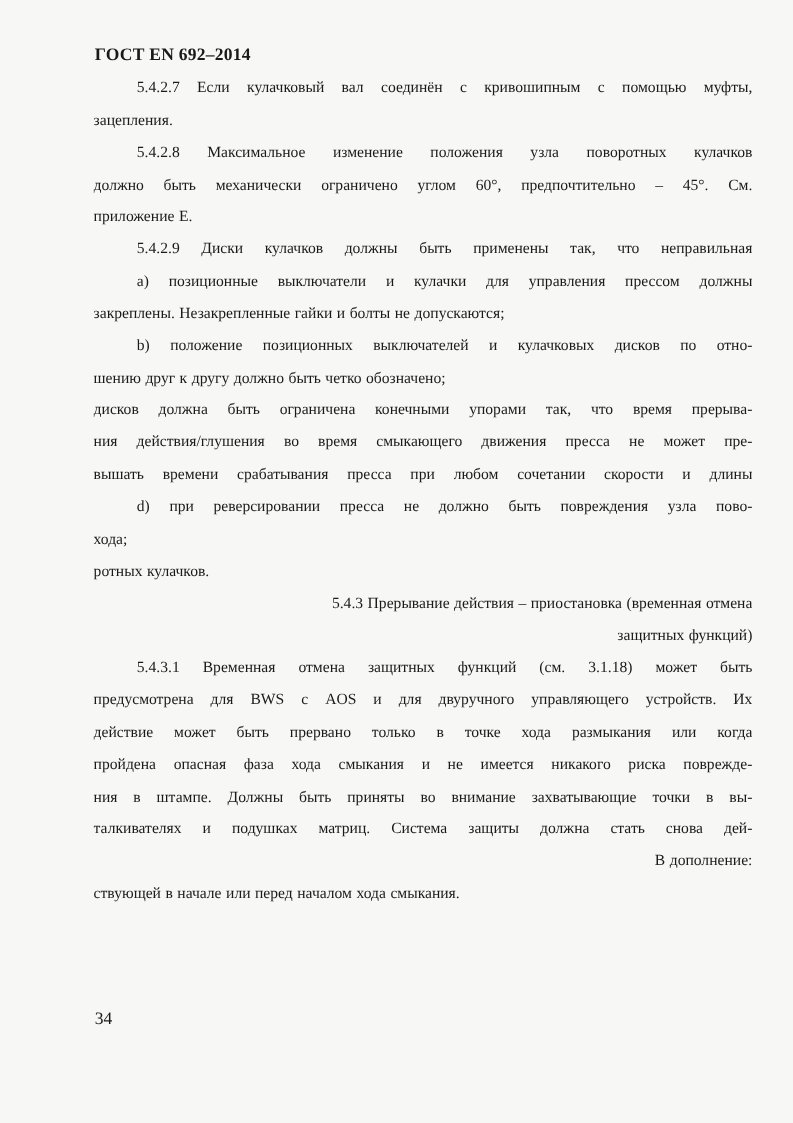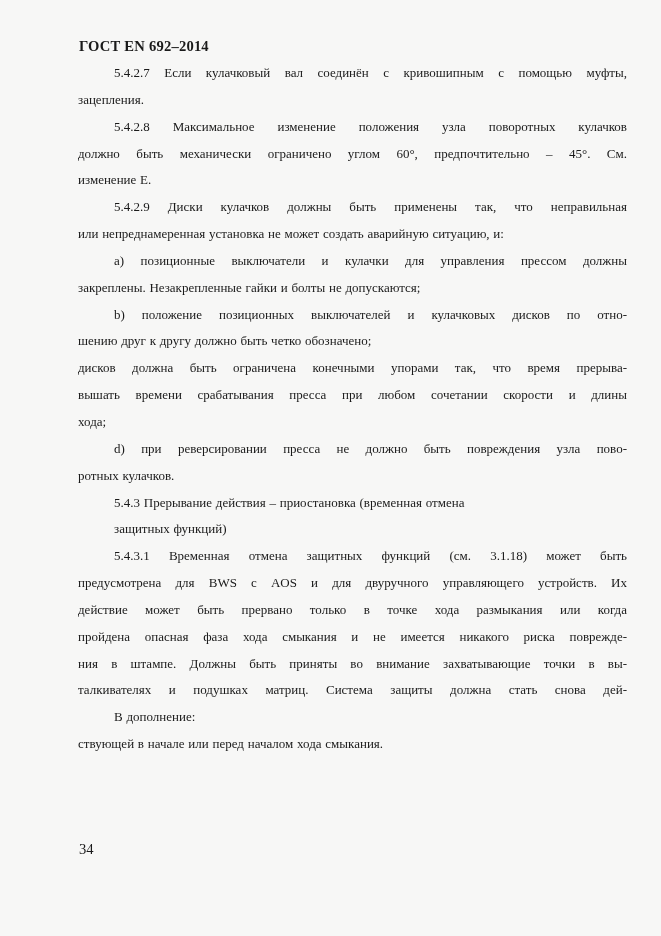--- a/index.html
+++ b/index.html
@@ -39,51 +39,52 @@
     overflow: hidden;
     text-align: left;
     word-spacing: 0.5px;
   }
   .line.j {
     text-align: justify;
     text-align-last: justify;
   }
   .line.ind {
     text-indent: 36px;
+    text-align: right;
   }
   .page-number {
     position: absolute;
     left: 79px;
     top: 841px;
     font-size: 14.6px;
   }
 </style>
 </head>
 <body>
 
 <div class="page">
 
   <div class="doc-header">ГОСТ EN 692–2014</div>
 
   <div class="body-text">
     <p class="line ind j">5.4.2.7 Если кулачковый вал соединён с кривошипным с помощью муфты,</p>
     <p class="line">зацепления.</p>
     <p class="line ind j">5.4.2.8 Максимальное изменение положения узла поворотных кулачков</p>
     <p class="line j">должно быть механически ограничено углом 60°, предпочтительно – 45°. См.</p>
-    <p class="line">изменение Е.</p>
+    <p class="line">приложение Е.</p>
     <p class="line ind j">5.4.2.9 Диски кулачков должны быть применены так, что неправильная</p>
-    <p class="line">или непреднамеренная установка не может создать аварийную ситуацию, и:</p>
     <p class="line ind j">a) позиционные выключатели и кулачки для управления прессом должны</p>
     <p class="line">закреплены. Незакрепленные гайки и болты не допускаются;</p>
     <p class="line ind j">b) положение позиционных выключателей и кулачковых дисков по отно-</p>
     <p class="line">шению друг к другу должно быть четко обозначено;</p>
     <p class="line j">дисков должна быть ограничена конечными упорами так, что время прерыва-</p>
+    <p class="line j">ния действия/глушения во время смыкающего движения пресса не может пре-</p>
     <p class="line j">вышать времени срабатывания пресса при любом сочетании скорости и длины</p>
+    <p class="line ind j">d) при реверсировании пресса не должно быть повреждения узла пово-</p>
     <p class="line">хода;</p>
-    <p class="line ind j">d) при реверсировании пресса не должно быть повреждения узла пово-</p>
     <p class="line">ротных кулачков.</p>
     <p class="line ind">5.4.3 Прерывание действия – приостановка (временная отмена</p>
     <p class="line ind">защитных функций)</p>
     <p class="line ind j">5.4.3.1 Временная отмена защитных функций (см. 3.1.18) может быть</p>
     <p class="line j">предусмотрена для BWS с AOS и для двуручного управляющего устройств. Их</p>
     <p class="line j">действие может быть прервано только в точке хода размыкания или когда</p>
     <p class="line j">пройдена опасная фаза хода смыкания и не имеется никакого риска поврежде-</p>
     <p class="line j">ния в штампе. Должны быть приняты во внимание захватывающие точки в вы-</p>
     <p class="line j">талкивателях и подушках матриц. Система защиты должна стать снова дей-</p>
     <p class="line ind">В дополнение:</p>

